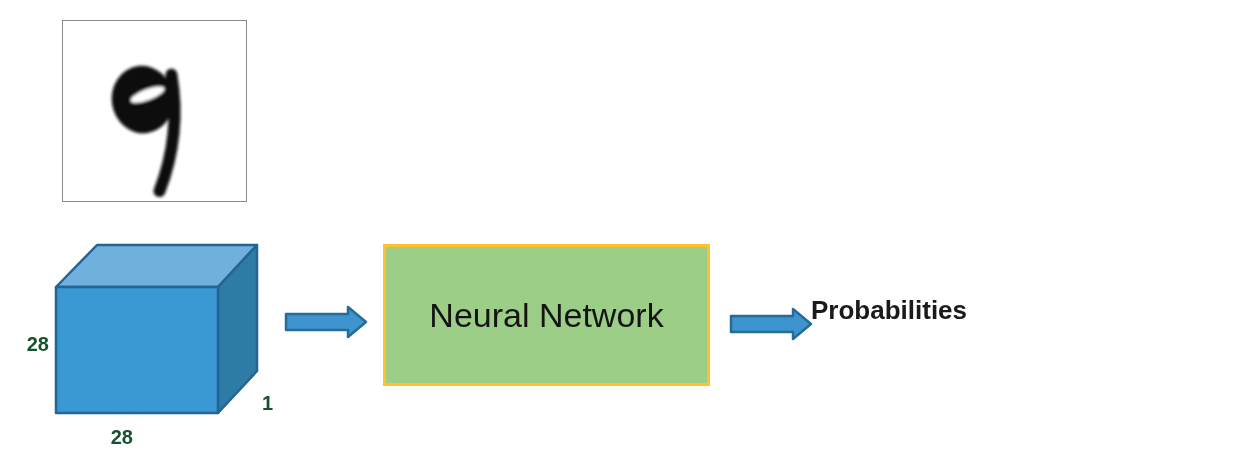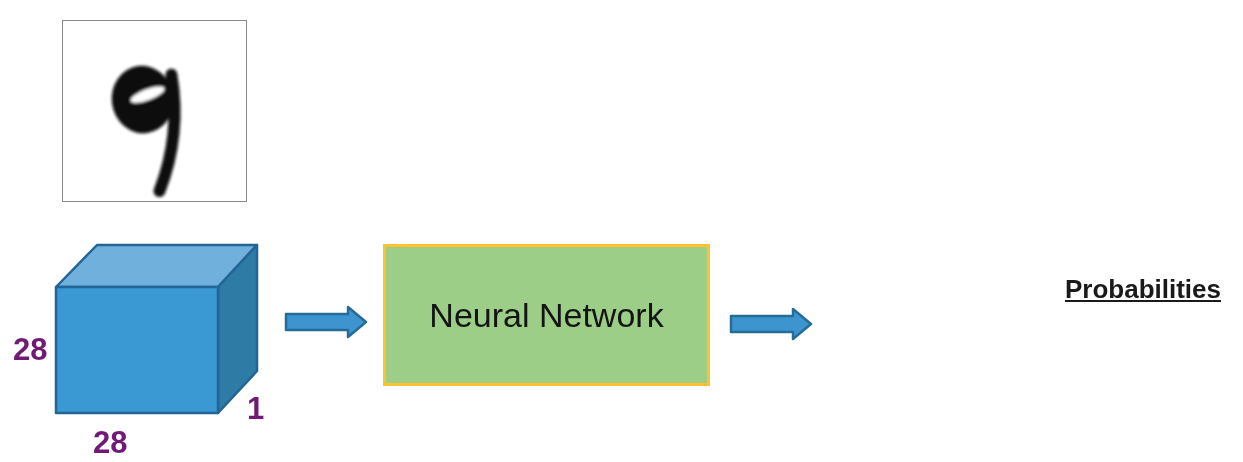--- a/index.html
+++ b/index.html
@@ -20,24 +20,24 @@
     border: 1px solid #8a8a8a;
     box-sizing: border-box;
     background: #ffffff;
   }
   .digit-box svg { display:block; width:100%; height:100%; }
 
   
   .cube-svg { left: 40px; top: 236px; width: 230px; height: 190px; }
 
   .dim-label {
-    font-size: 31px;
+    font-size: 20px;
     font-weight: 600;
-    color: #701a75;
-    text-align: left;
+    color: #14532d;
+    text-align: right;
     line-height: 1;
   }
   .dim-height { left: 13px;  top: 334px; width: 36px; }
   .dim-width  { left: 93px;  top: 427px; width: 40px; }
   .dim-depth  { left: 247px; top: 393px; width: 26px; }
 
   
   .arrow-svg { width: 84px; height: 34px; }
   .arrow-1 { left: 284px; top: 305px; }
   .arrow-2 { left: 729px; top: 307px; }
@@ -55,28 +55,27 @@
   }
   .network-box span {
     font-size: 34px;
     color: #141414;
     letter-spacing: 0px;
     white-space: nowrap;
   }
 
   
   .output-block {
-    left: 811px; top: 271px;
+    left: 811px; top: 292px;
     width: 410px;
-    text-align: right;
+    text-align: left;
     color: #1a1a1a;
     font-size: 26px;
     line-height: 36px;
     white-space: nowrap;
-    text-decoration: underline;
   }
   .output-block .bold { font-weight: 700; }
   .pred-value { margin-left: 7px; }
 </style>
 </head>
 <body>
 
 <div class="canvas">
 
   <div class="abs digit-box">

